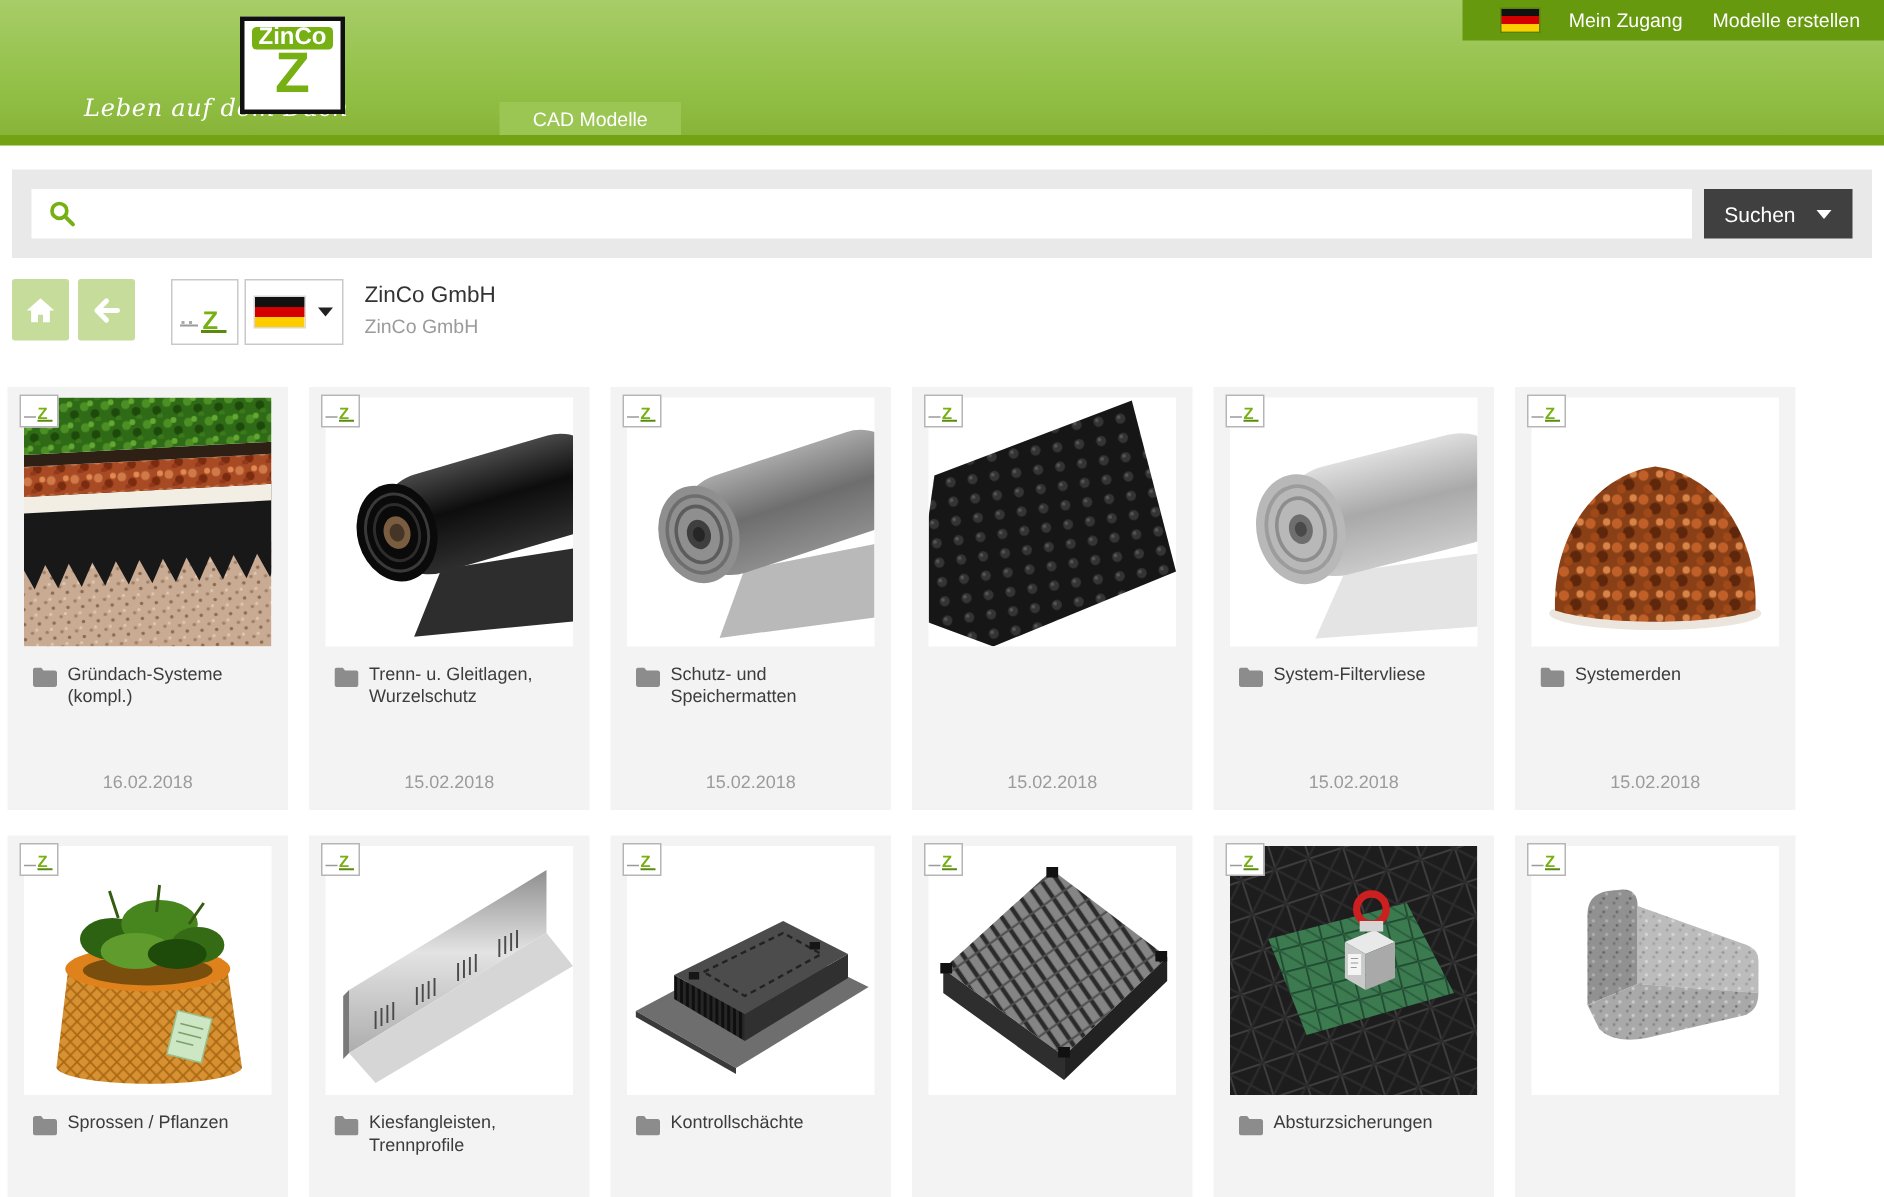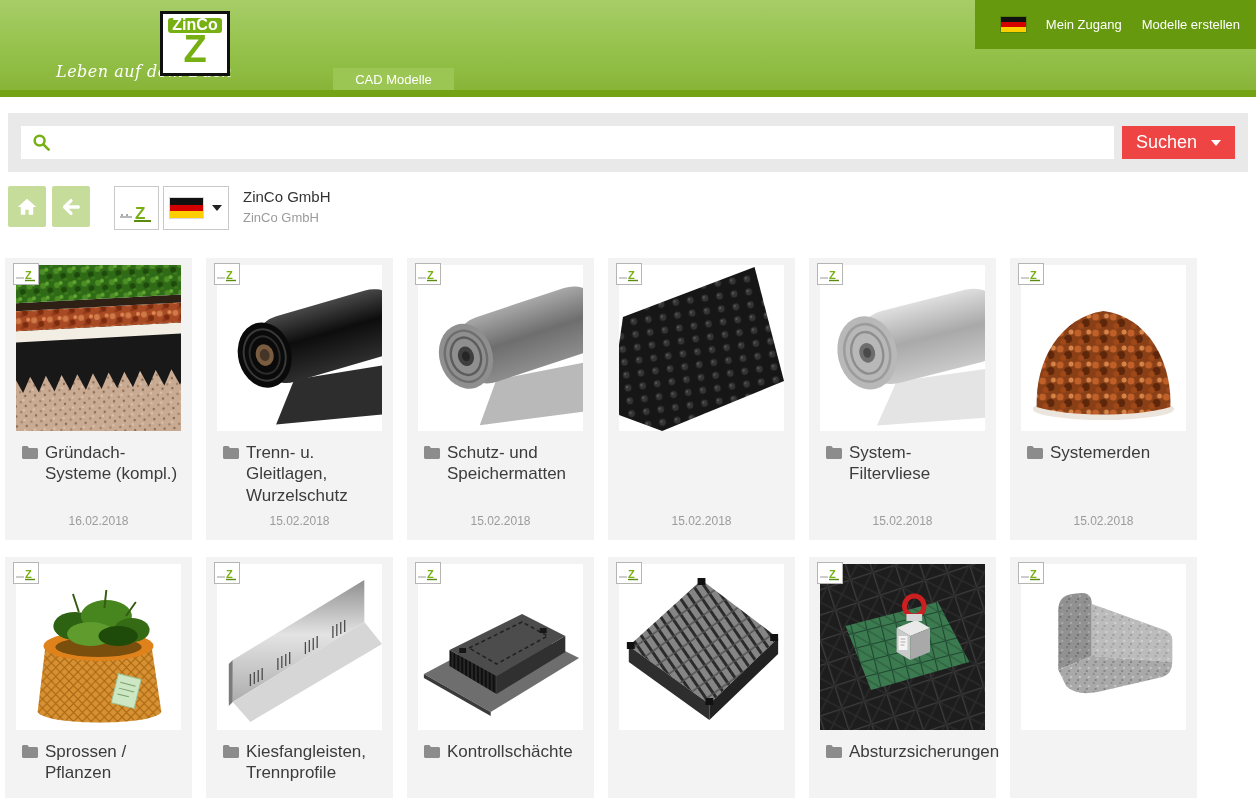--- a/index.html
+++ b/index.html
@@ -2,21 +2,21 @@
 <html><head>
 <meta charset="utf-8">
 <style>
   * { margin:0; padding:0; box-sizing:border-box; }
   html,body { width:1256px; height:798px; overflow:hidden; background:#ffffff;
               font-family:"Liberation Sans", sans-serif; }
 
   
   .header-top { position:relative; height:90px;
     background:linear-gradient(180deg,#a7cd68 0%,#95c24b 55%,#88b538 100%); }
-  .topbar { position:absolute; top:0; right:0; height:49px; background:#67990e;
+  .topbar { position:absolute; top:0; right:0; height:27px; background:#67990e;
     display:flex; align-items:center; gap:20px; padding:0 16px 0 26px; }
   .flag { width:25px; height:15px;
     background:linear-gradient(180deg,#111 0%,#111 33%,#d40000 33%,#d40000 66%,#ffce00 66%,#ffce00 100%);
     box-shadow:0 0 0 1px rgba(0,0,0,.15); }
   .topbar a { color:#fff; font-size:13px; text-decoration:none; cursor:pointer; }
   .tagline { position:absolute; left:56px; top:62px; color:#fff; font-size:16px;
     font-family:"DejaVu Serif", serif; font-style:italic; letter-spacing:.5px; }
   .logo-box { position:absolute; left:160px; top:11px; width:70px; height:65px;
     background:#fff; border:3px solid #101010; display:flex; flex-direction:column;
     align-items:center; justify-content:flex-start; padding-top:4px; cursor:pointer; }
@@ -29,21 +29,21 @@
     justify-content:center; cursor:pointer; }
   .header-strip { height:7px; background:#73a315; }
 
   
   .search-section { margin:16px 8px 0; background:#e9e9e9; padding:13px;
     display:flex; gap:8px; }
   .search-field { position:relative; flex:1; }
   .search-field input { width:100%; height:33px; border:0; outline:none;
     background:#fff; padding:0 10px 0 38px; font-size:14px; color:#333; }
   .mag { position:absolute; left:11px; top:7px; width:19px; height:19px; }
-  .search-btn { height:33px; background:#ef4444; border:0; color:#fff; font-size:18px;
+  .search-btn { height:33px; background:#404040; border:0; color:#fff; font-size:14px;
     display:flex; align-items:center; gap:14px; padding:0 14px; cursor:pointer; }
   .caret-down { width:0; height:0; border-left:5px solid transparent;
     border-right:5px solid transparent; border-top:6px solid #fff; }
   .caret-down.black { border-top-color:#222; }
 
   
   .toolbar { margin:14px 8px 0; display:flex; align-items:flex-start; }
   .nav-btn { width:38px; height:41px; background:#c5dc9b; border:0; border-radius:2px;
     display:flex; align-items:center; justify-content:center; cursor:pointer; margin-right:6px; }
   .mini-logo-box { width:45px; height:44px; background:#fff; border:1px solid #c9c9c9;
@@ -61,21 +61,21 @@
   .card { position:relative; height:282px; background:#f3f3f3;
     display:flex; flex-direction:column; cursor:pointer; }
   .thumb { margin:7px 11px 0; height:166px; background:#fff; overflow:hidden; }
   .thumb svg { display:block; width:100%; height:100%; }
   .badge { position:absolute; top:5px; left:8px; width:26px; height:22px;
     background:#fff; border:1px solid #b5b5b5; z-index:2;
     display:flex; align-items:center; justify-content:center; }
   .label-row { margin:11px 12px 0 17px; display:grid;
     grid-template-columns:20px 1fr; column-gap:3px; }
   .folder { padding-top:3px; }
-  .label { font-size:17px; color:#3c3c3c; line-height:1.25; }
+  .label { font-size:12px; color:#3c3c3c; line-height:1.25; }
   .date { margin-top:auto; text-align:center; font-size:12px; color:#9b9b9b;
     padding-bottom:12px; }
 
   #thumb-defs { position:absolute; width:0; height:0; overflow:hidden; }
 </style>
 </head>
 <body>
 
 <div>
   <div class="header-top">

